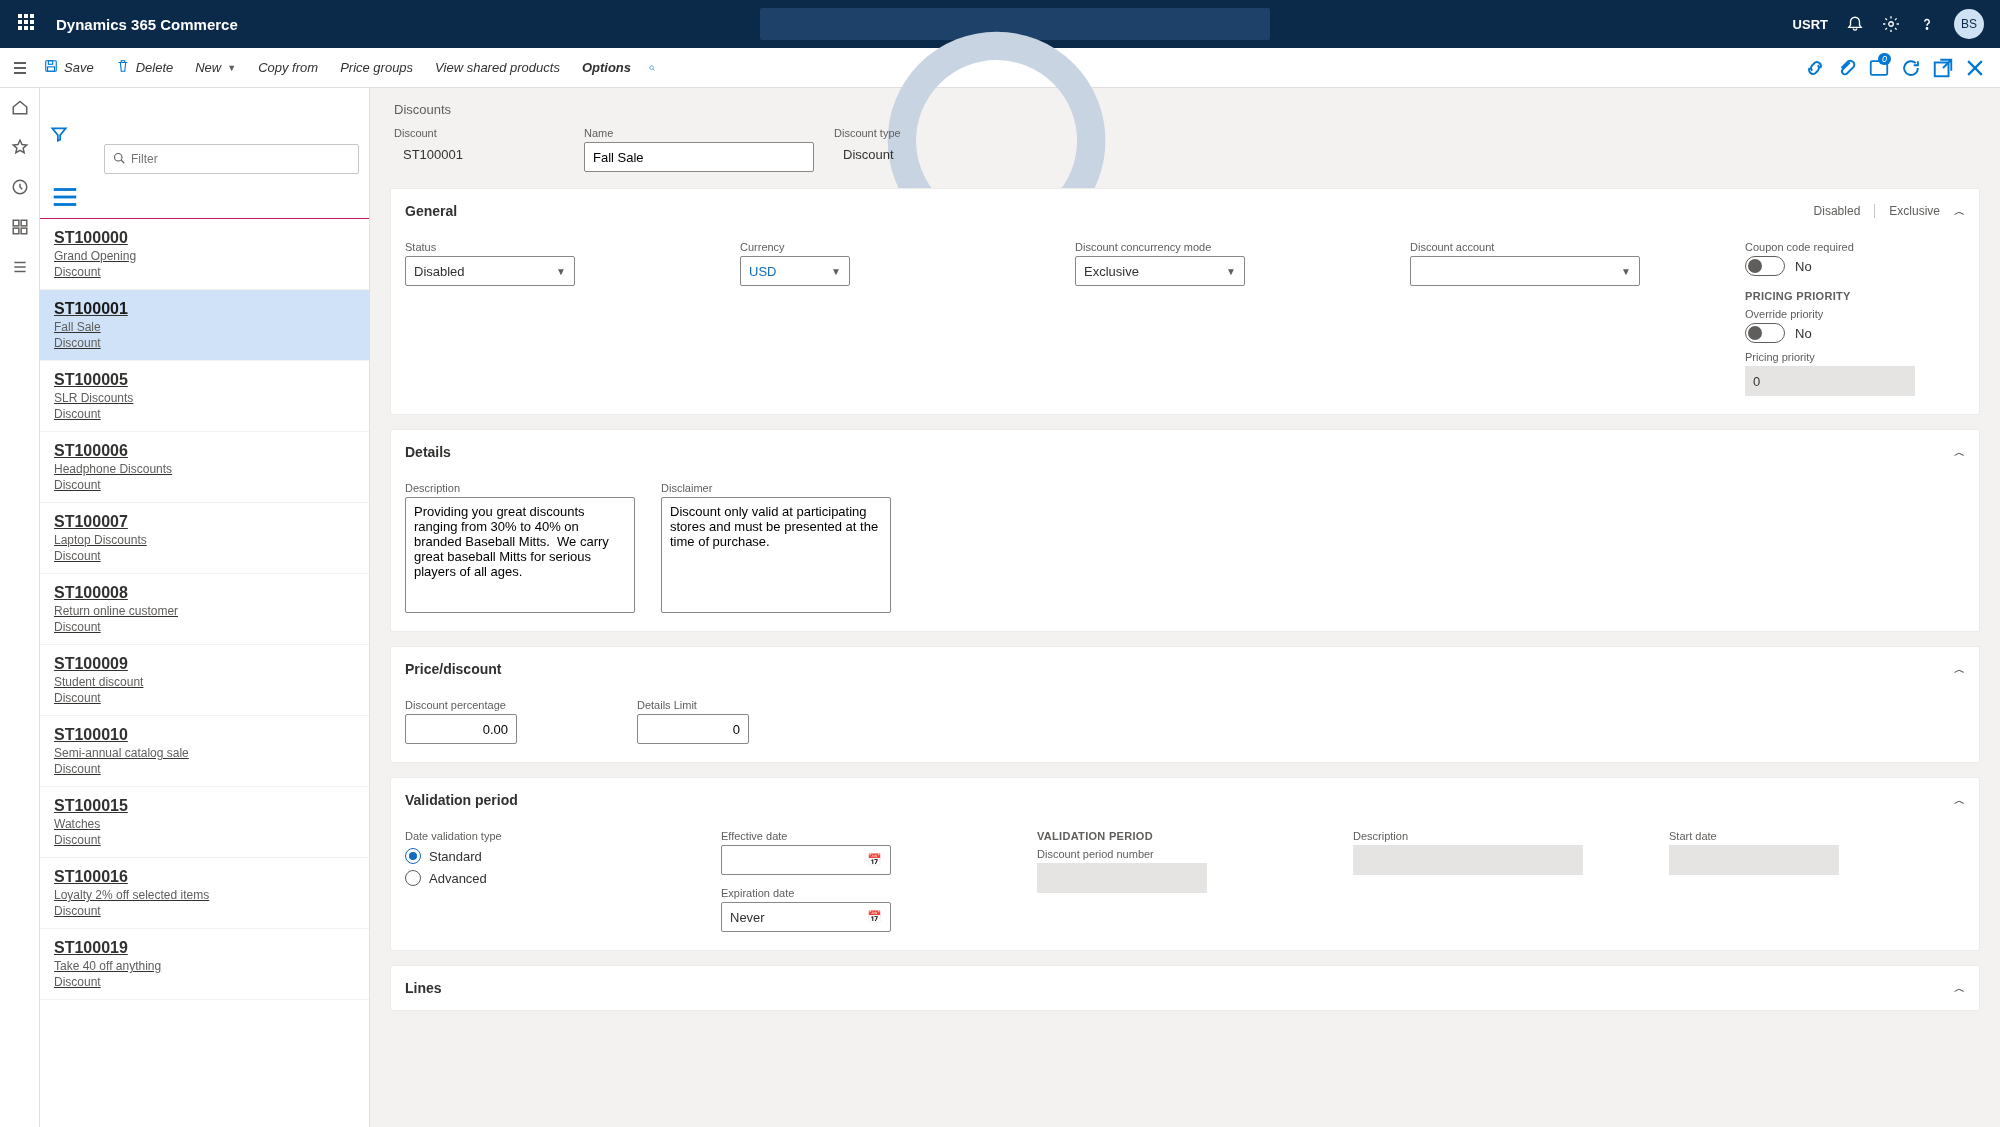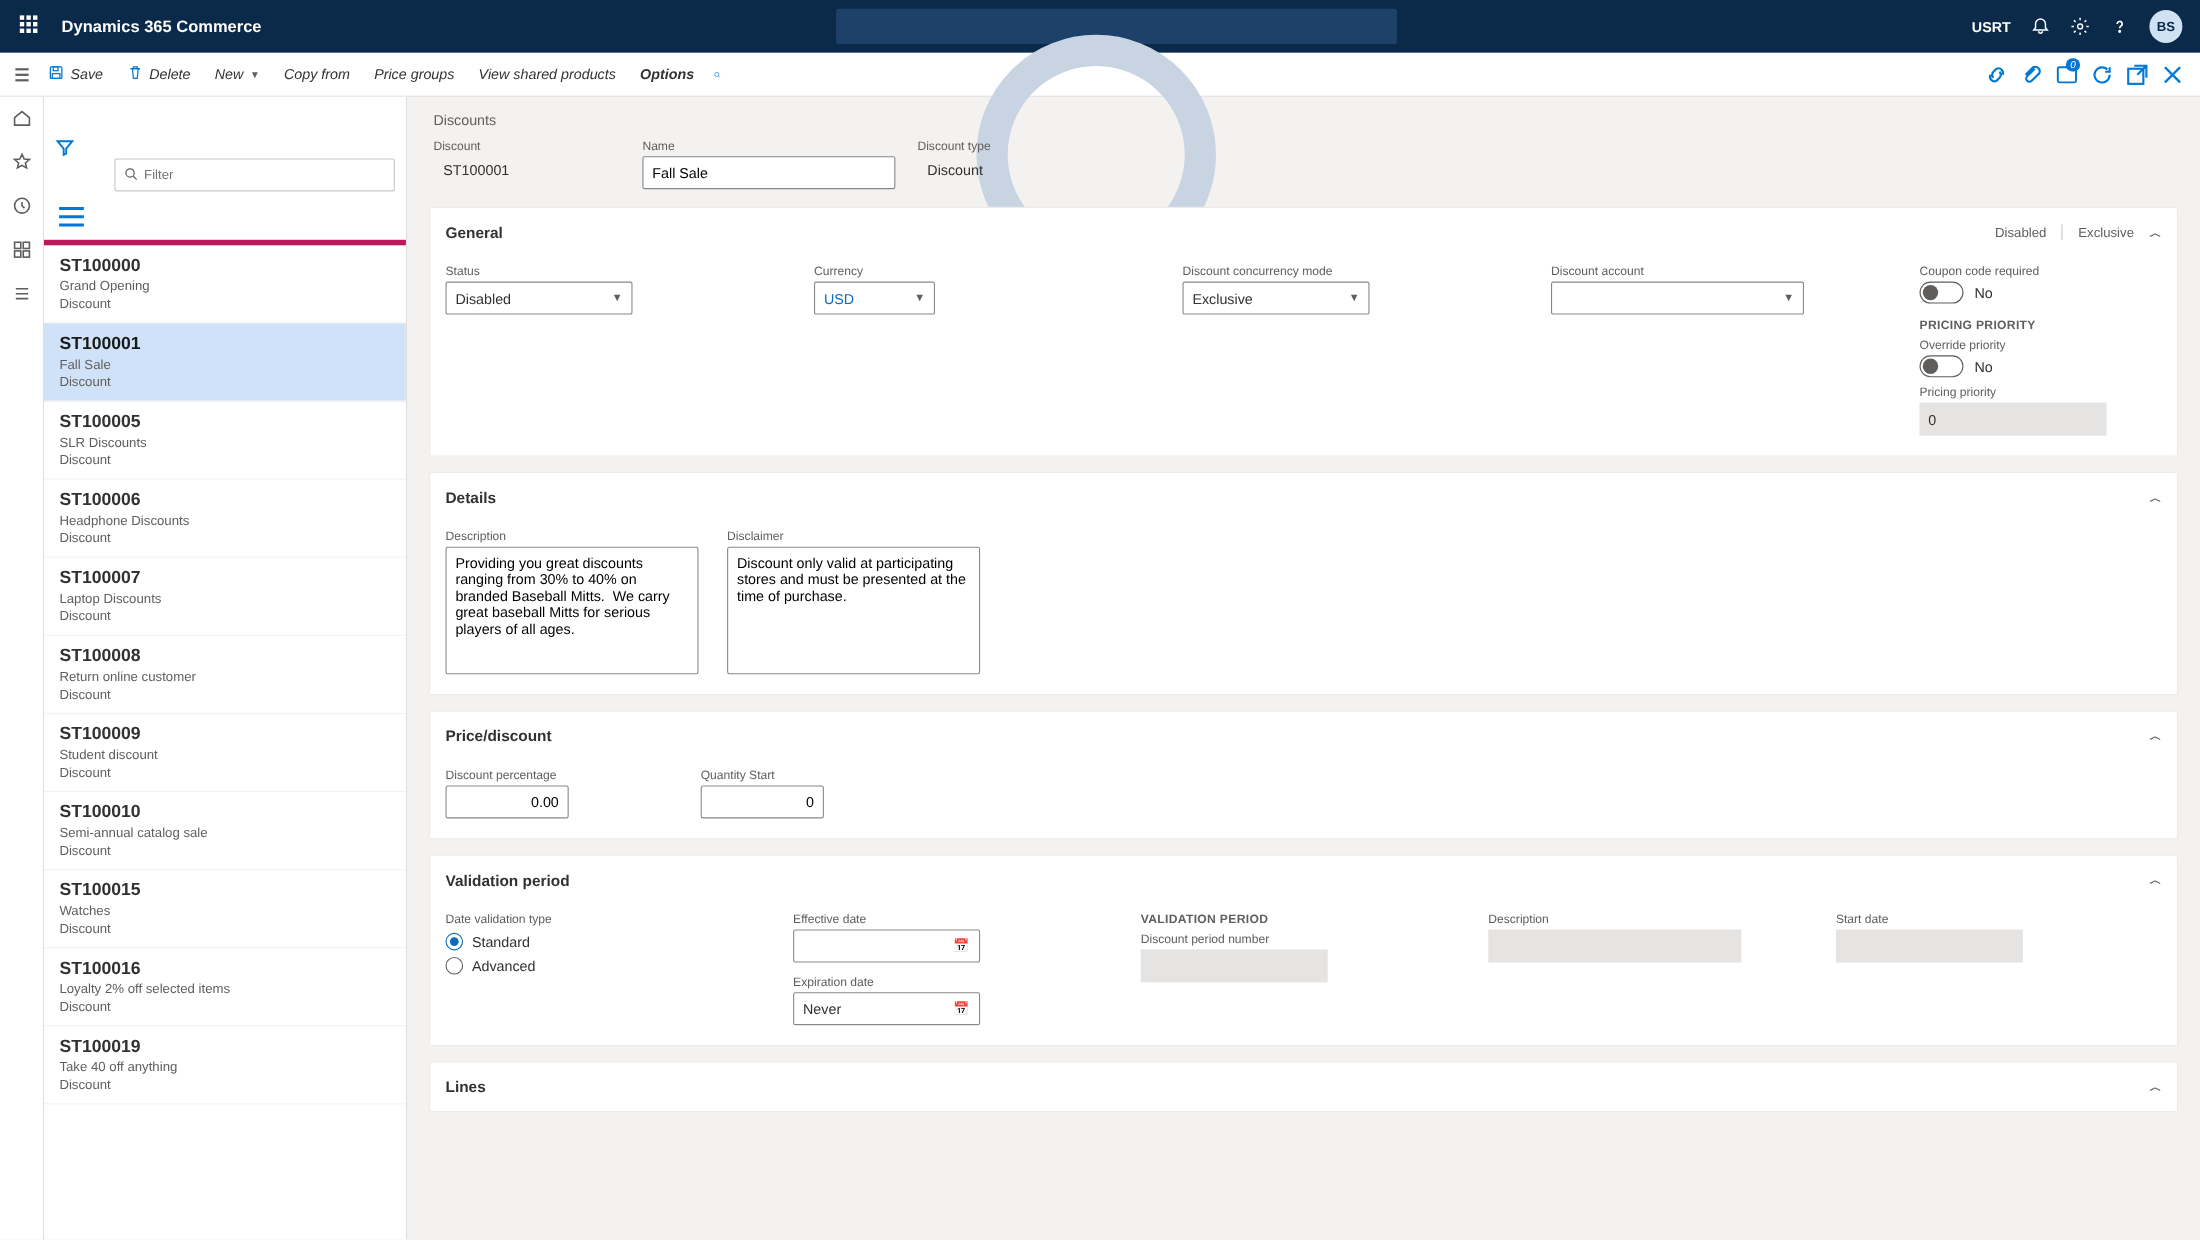--- a/index.html
+++ b/index.html
@@ -10,21 +10,21 @@
 .waffle { width:20px; height:20px; display:grid; grid-template-columns:repeat(3,4px); grid-template-rows:repeat(3,4px); gap:2px; margin:0 10px; }
 .waffle span { background:#fff; }
 .app-title { font-size:15px; font-weight:600; }
 .search-wrap { flex:1; display:flex; justify-content:center; }
 .search-box { width:510px; height:32px; background:#1d4168; border-radius:2px; display:flex; align-items:center; padding:0 10px; gap:8px; color:#c8d4e2;flex-direction:column; }
 .search-box input { background:transparent; border:none; outline:none; color:#fff; font-size:13px; flex:1; }
 .search-box input::placeholder { color:#c8d4e2; }
 .top-right { display:flex; align-items:center; gap:18px; padding-right:8px; }
 .org { font-size:13px; font-weight:600; }
 .top-icon { width:18px; height:18px; display:flex; align-items:center; justify-content:center; color:#fff; cursor:pointer; }
-.avatar { width:30px; height:30px; border-radius:50%; background:#cfe2f3; color:#0b2a4a; display:flex; align-items:center; justify-content:center; font-size:12px; font-weight:700; }
+.avatar { width:30px; height:30px; border-radius:50%; background:#cfe2f3; color:#0b2a4a; display:flex; align-items:center; justify-content:center; font-size:12px; font-weight:400; }
 
 
 .cmdbar { height:40px; background:#fff; border-bottom:1px solid #e1dfdd; display:flex; align-items:center; padding:0 8px; gap:2px;font-style:italic; }
 .cmd { padding:6px 10px; font-size:13px; color:#323130; display:flex; align-items:center; gap:6px; cursor:pointer; border-radius:2px; }
 .cmd.sel { font-weight:600; }
 .hamb { width:24px; display:flex; flex-direction:column; gap:3px; padding:6px; cursor:pointer; }
 .hamb span { height:2px; background:#605e5c; }
 .cmd-right { margin-left:auto; display:flex; align-items:center; gap:10px; padding-right:6px; }
 .cmd-ricon { width:22px; height:22px; display:flex; align-items:center; justify-content:center; cursor:pointer; color:#0078d4; position:relative; }
 .badge { position:absolute; top:-4px; left:10px; background:#0078d4; color:#fff; border-radius:8px; font-size:9px; padding:0 4px; line-height:12px; }
@@ -33,21 +33,21 @@
 .shell { display:flex; height:calc(100vh - 88px); }
 .leftrail { width:40px; background:#fff; border-right:1px solid #e1dfdd; display:flex; flex-direction:column; align-items:center; padding-top:10px; gap:22px; }
 .rail-icon { width:18px; height:18px; color:#605e5c; cursor:pointer; }
 
 .listpane { width:330px; background:#fff; border-right:1px solid #e1dfdd; display:flex; flex-direction:column; }
 .list-tools { display:flex; align-items:center; gap:6px; padding:8px 10px; }
 .filter-ico { color:#0078d4; cursor:pointer; width:18px; }
 .list-filter { flex:1; height:30px; border:1px solid #c8c6c4; border-radius:2px; padding:0 8px; font-size:12px; display:flex; align-items:center; gap:6px; color:#605e5c; margin-left:30px;margin-top:48px; }
 .list-filter input { border:none; outline:none; flex:1; font-size:12px; }
 .list-view-toggle { width:30px; display:flex; align-items:center; justify-content:center; color:#0078d4; cursor:pointer; }
-.list-body { flex:1; overflow-y:auto; border-top:5px solid #be185d; }
+.list-body { flex:1; overflow-y:auto; border-top:1px solid #be185d;text-decoration:underline; }
 .list-item { padding:10px 14px; border-bottom:1px solid #f3f2f1; cursor:pointer; }
 .li-code { font-size:16px; font-weight:700; color:#323130; }
 .li-name { font-size:12px; color:#605e5c; margin-top:2px; }
 .li-type { font-size:12px; color:#605e5c; margin-top:2px; }
 .list-item.selected { background:#cfe2f8; }
 .list-item.selected .li-code { color:#1b1a19; }
 
 .detail { flex:1; overflow-y:auto; padding:10px 20px 32px 20px; }
 .page-title { font-size:13px; color:#605e5c; margin:4px 0 10px 4px; }
 .hdr-row { display:flex; gap:20px; margin-bottom:16px; padding-left:4px; }
@@ -417,21 +417,21 @@
         <span>Price/discount</span>
           <div class="spacer"></div>
         <span class="chevup">︿</span>
       </div>
       <div class="card-body" style="display:flex;gap:120px">
         <div class="fld">
           <div class="fld-label">Discount percentage</div>
           <input class="txt-input small-input" value="0.00" style="">
         </div>
         <div class="fld">
-          <div class="fld-label">Quantity Start</div>
+          <div class="fld-label">Details Limit</div>
           <input class="txt-input small-input" value="0" style="">
         </div>
       </div>
     </div>
 
     <div class="card">
       <div class="card-hdr">
         <span>Validation period</span>
           <div class="spacer"></div>
         <span class="chevup">︿</span>

